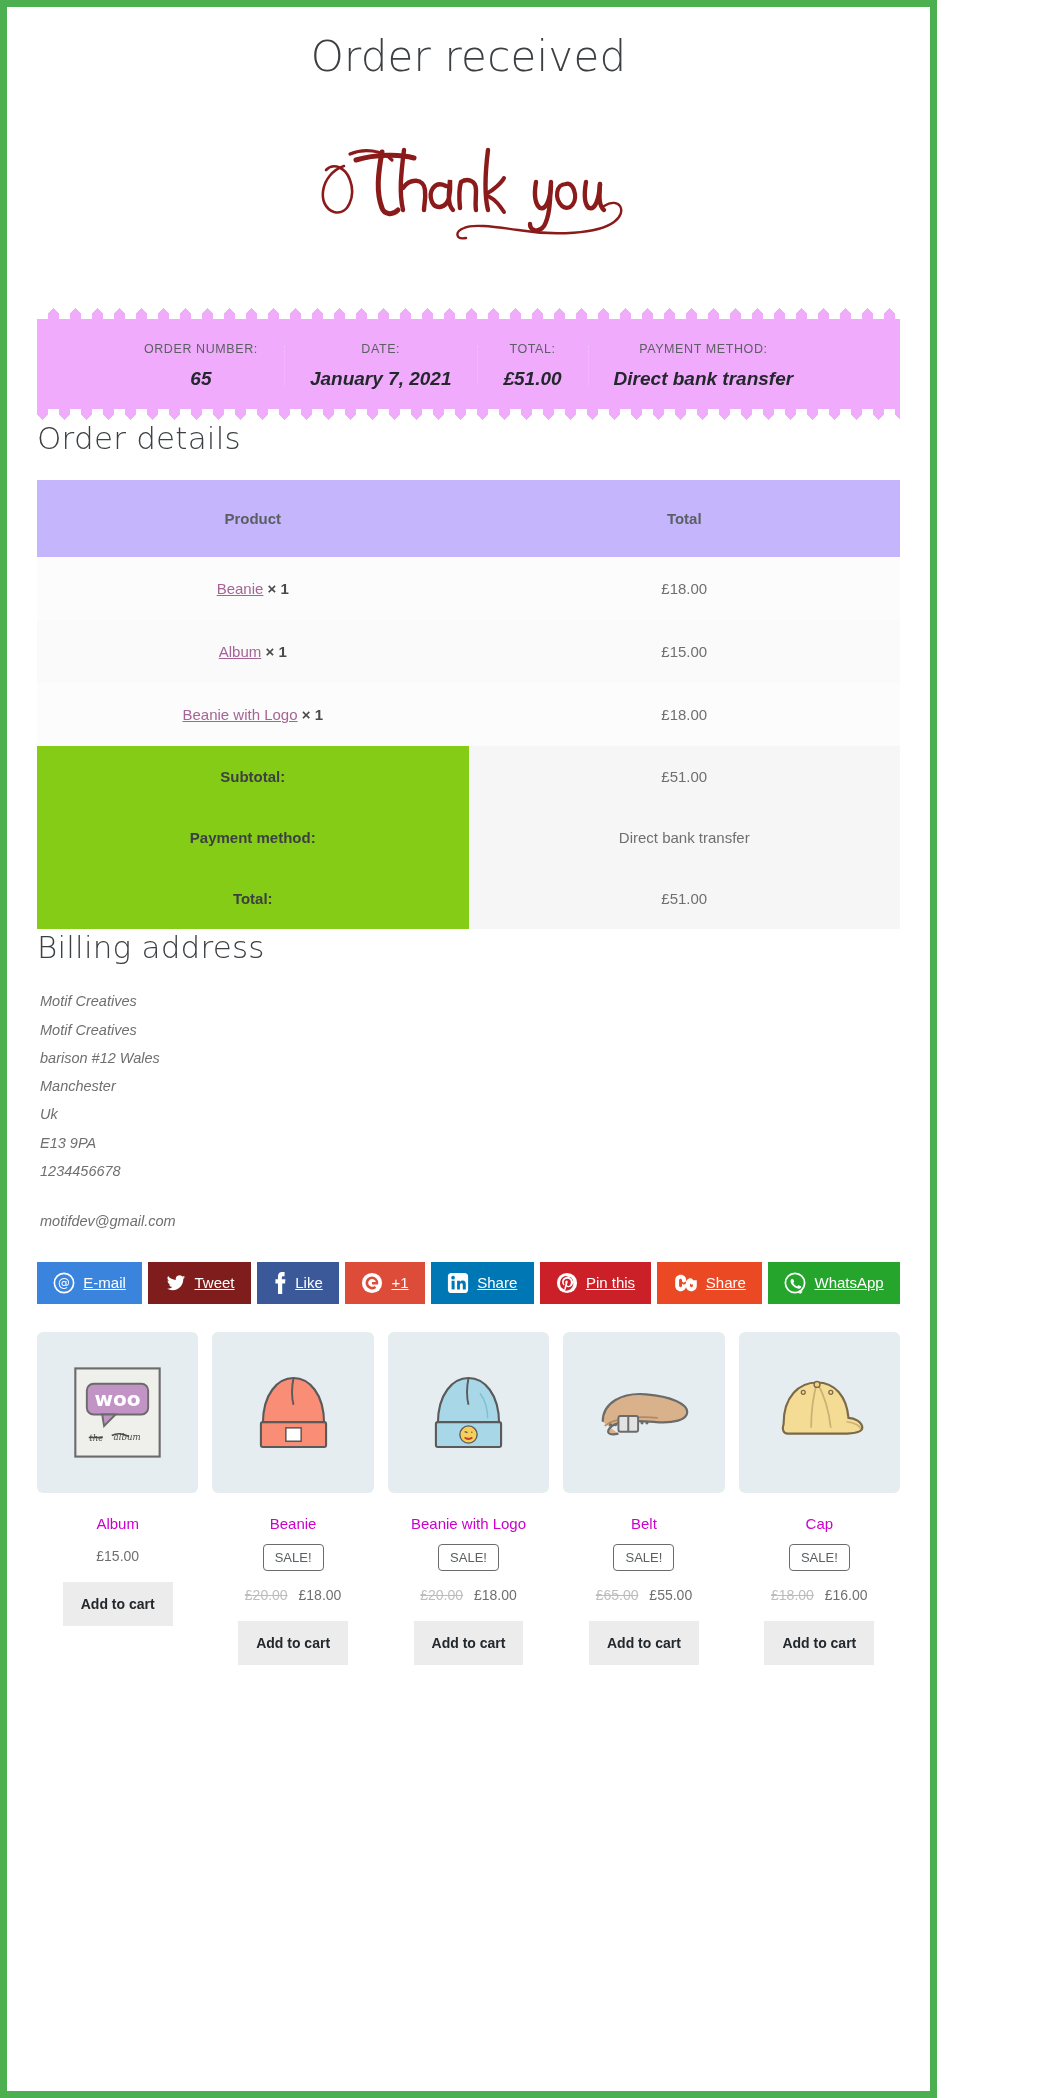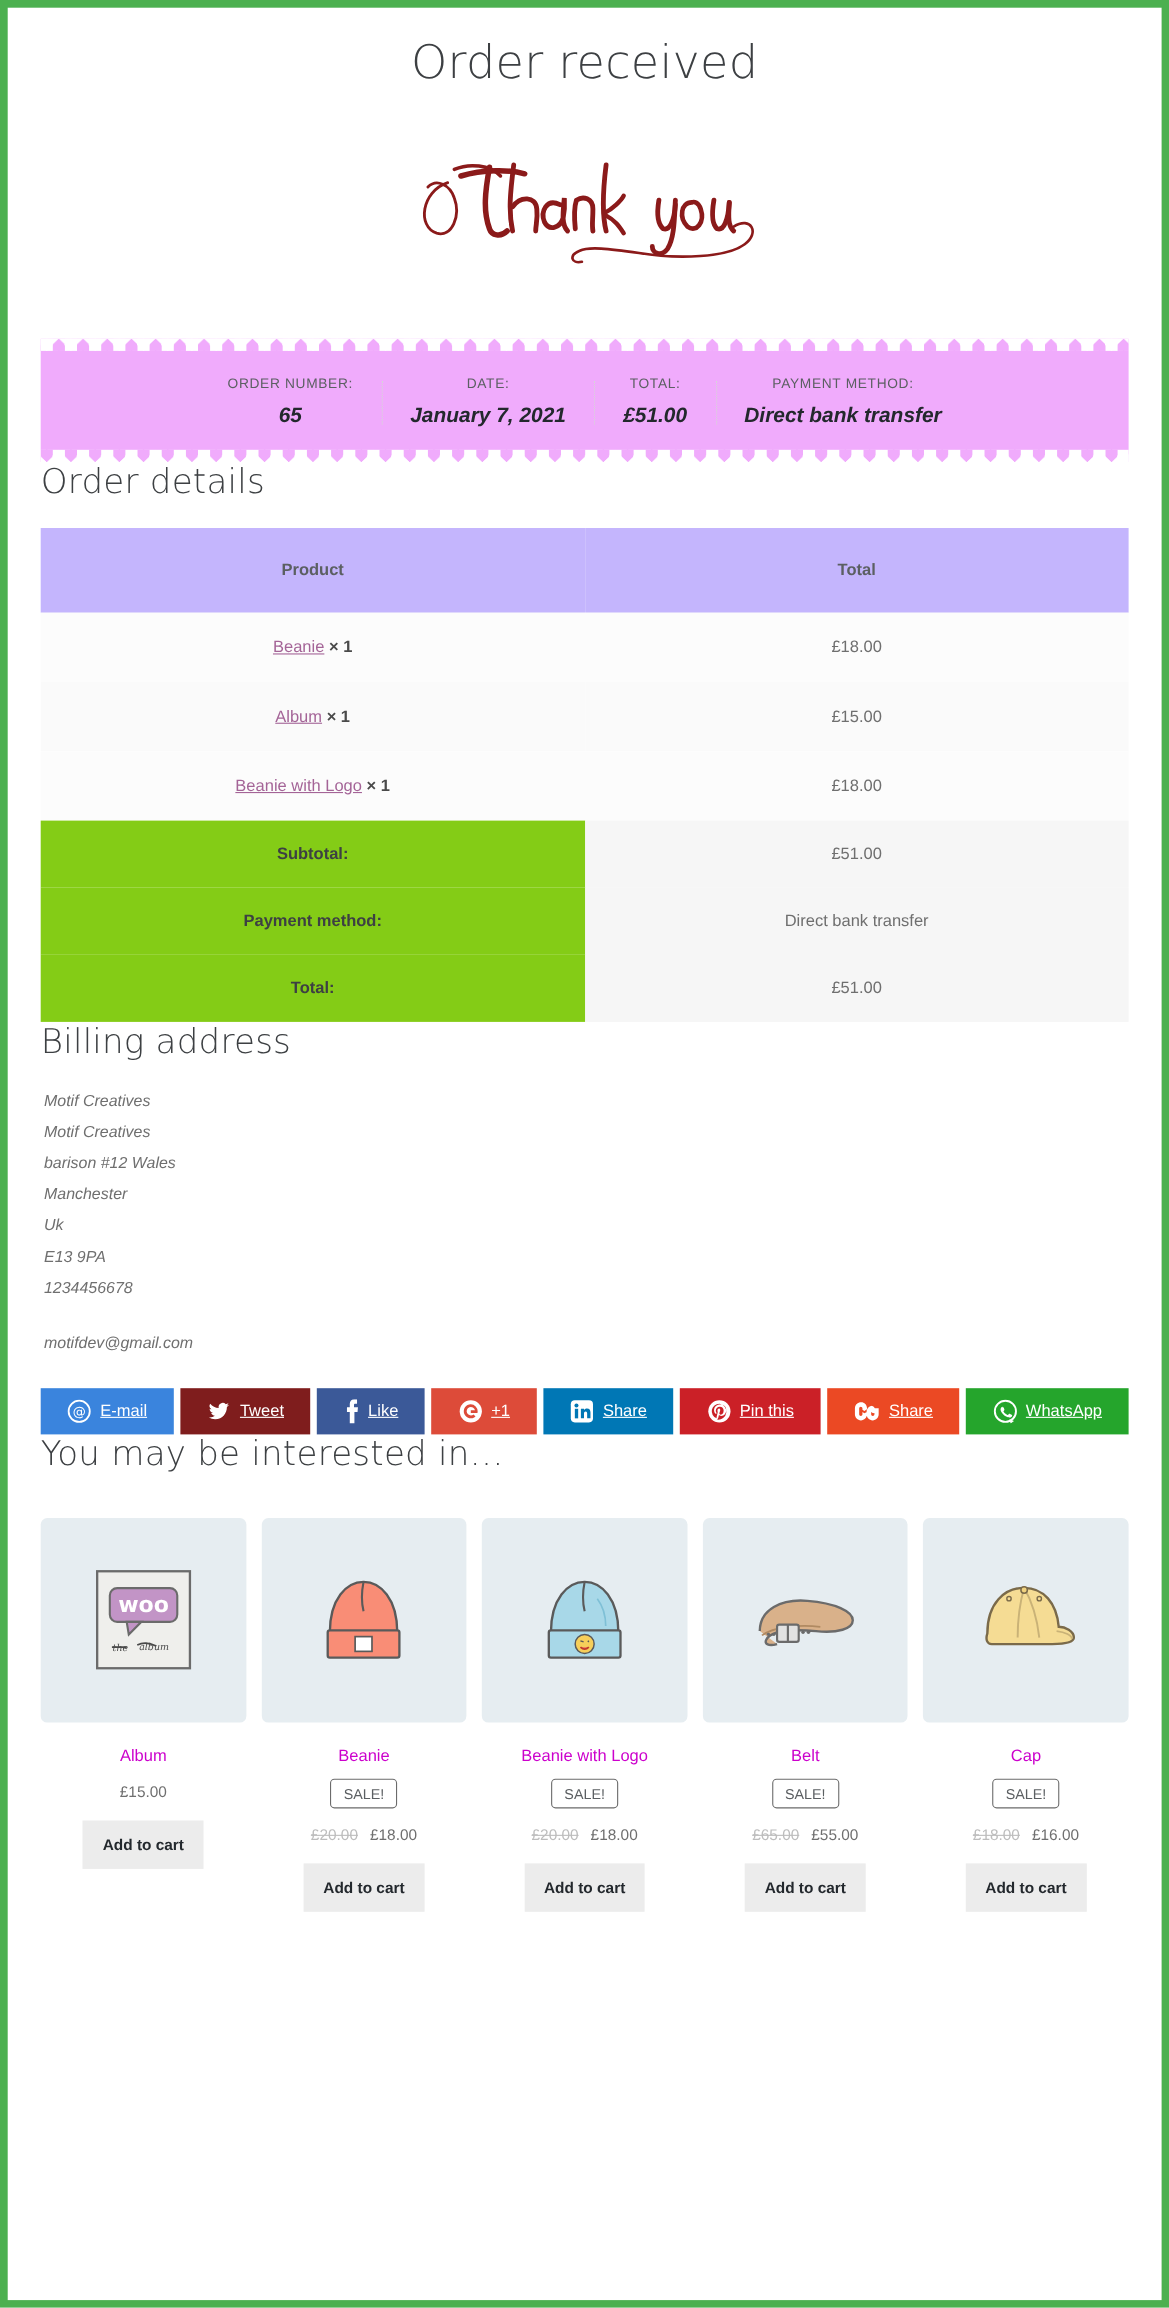--- a/index.html
+++ b/index.html
@@ -10,21 +10,21 @@
     min-height: 2098px;
     background: #ffffff;
     font-family: "Liberation Sans", "DejaVu Sans", sans-serif;
     color: #4a4a4a;
     -webkit-font-smoothing: antialiased;
   }
 
   
   .page-frame {
     position: relative;
-    width: 1063px;
+    width: 937px;
     min-height: 2098px;
     border: 7px solid #4cb050;
     background: #ffffff;
     padding: 0;
   }
   .content {
     width: 100%;
     padding: 0 30px 0 30px;
   }
 
@@ -202,21 +202,21 @@
     flex: 1 1 auto;
   }
   .share-btn .share-label { text-decoration: underline; color: #ffffff; }
   .share-icon { display: inline-flex; align-items: center; }
 
   
   .related-heading { margin-top: 42px; }
   .products-grid {
     display: flex;
     gap: 14px;
-    margin-top: 40px;
+    margin-top: 28px;
     align-items: flex-start;
   }
   .product-card {
     flex: 1 1 0;
     text-align: center;
     display: flex;
     flex-direction: column;
     align-items: center;
   }
   .product-thumb {
@@ -466,21 +466,20 @@
           <svg width="22" height="22" viewBox="0 0 24 24">
               <circle cx="12" cy="12" r="10.5" fill="none" stroke="#fff" stroke-width="1.9"></circle>
               <path d="M20.5 21.5l-4.6-1.5 1.3 4.2z" fill="#fff"></path>
               <path d="M9.2 7.4c-.3 0-.7.1-1 .5-.4.4-1 1-1 2.4s1 2.8 1.2 3c.1.2 2 3.1 4.9 4.2 2.4.9 2.9.7 3.4.7.5-.1 1.6-.7 1.8-1.3.2-.6.2-1.2.2-1.3-.1-.1-.3-.2-.6-.3-.3-.2-1.6-.8-1.9-.9-.3-.1-.4-.1-.6.1-.2.3-.7.9-.9 1.1-.2.2-.3.2-.6.1-.3-.2-1.2-.5-2.3-1.4-.8-.7-1.4-1.6-1.6-1.9-.2-.3 0-.4.1-.6l.4-.5c.1-.2.2-.3.3-.5.1-.2 0-.4 0-.5 0-.2-.6-1.5-.8-2-.2-.5-.4-.4-.6-.4h-.5z" fill="#fff"></path>
             </svg>
         </span>
         <span class="share-label">WhatsApp</span>
       </a>
     </div>
 
-    <h2 class="section-title related-heading">You may be interested in…</h2>
 
     <div class="products-grid">
 
       <div class="product-card">
         <a class="product-thumb" href="#">
           <svg width="115" height="115" viewBox="0 0 120 120" aria-hidden="true">
             <rect x="16" y="14" width="88" height="92" fill="#efefec" stroke="#6b6b6b" stroke-width="2.2"></rect>
             <rect x="28" y="30" width="64" height="32" rx="7" fill="#c294c6" stroke="#6b6b6b" stroke-width="2"></rect>
             <path d="M44 62 l2 12 12-12z" fill="#c294c6" stroke="#6b6b6b" stroke-width="2"></path>
             <text x="60" y="53" font-size="21" font-weight="700" font-family="DejaVu Sans, sans-serif" fill="#ffffff" text-anchor="middle">woo</text>

